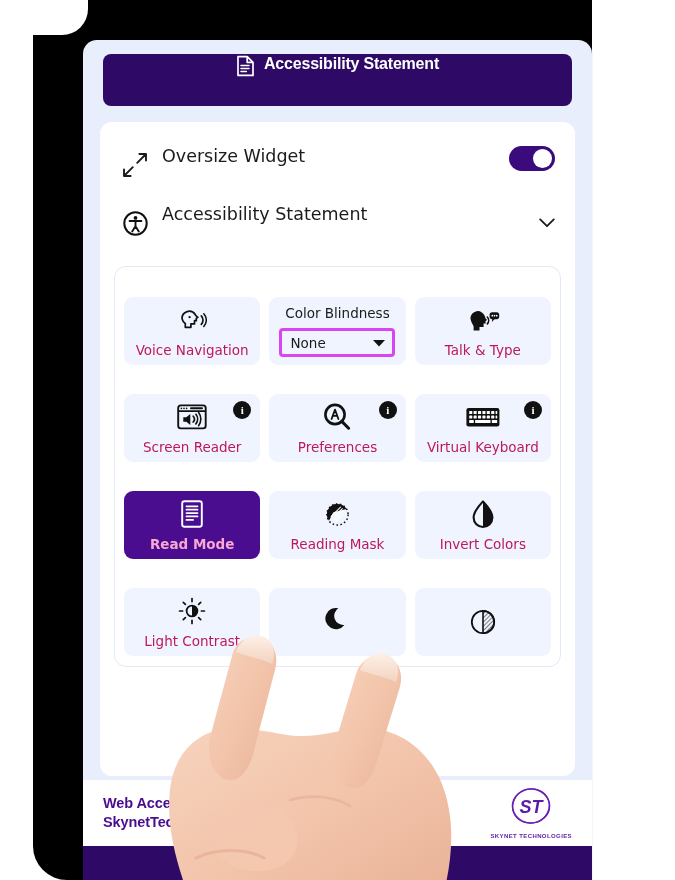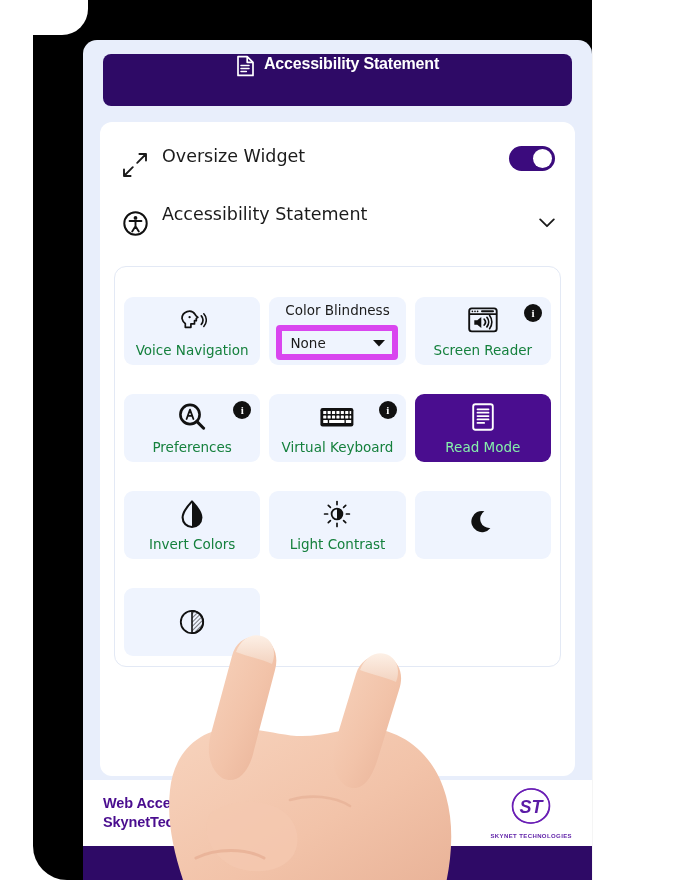--- a/index.html
+++ b/index.html
@@ -143,45 +143,45 @@
     height:68px;
     display:flex;flex-direction:column;
     align-items:center;justify-content:center;
     gap:7px;
     cursor:pointer;
     overflow:hidden;
     margin-top:20px;
   }
   .tile.active{background:#4a0d8f;}
   .tile .t-label{
-    font-size:13.5px;color:#15803d;text-align:center;line-height:1.15;
+    font-size:13.5px;color:#be185d;text-align:center;line-height:1.15;
     font-family:"DejaVu Sans", sans-serif;
     padding:0 4px;
   }
-  .tile.active .t-label{color:#86efac;font-weight:normal;}
+  .tile.active .t-label{color:#f9a8d4;font-weight:bold;}
   .tile .t-icon{display:flex;align-items:center;justify-content:center;height:32px;}
   .badge{
     position:absolute;top:7px;right:9px;
     width:18px;height:18px;border-radius:50%;
     background:#111111;
     display:flex;align-items:center;justify-content:center;
     cursor:pointer;
   }
   .badge i{
     font-style:normal;color:#ffffff;font-size:11px;font-weight:bold;
     font-family:"Liberation Serif", serif;line-height:1;
   }
   
   .tile .t-title{
     font-size:13.5px;color:#1b1b1b;text-align:center;
     font-family:"DejaVu Sans", sans-serif;
   }
   .sel{
     width:96px;height:23px;
-    border:6px solid #d946ef;border-radius:4px;
+    border:3px solid #d946ef;border-radius:4px;
     background:#eff4fe;
     display:flex;align-items:center;
     padding:0 6px 0 8px;cursor:pointer;
   }
   .sel span{font-size:13.5px;color:#1b1b1b;font-family:"DejaVu Sans", sans-serif;}
   .sel .caret{margin-left:auto;}
 
   
   .footer{
     position:absolute;left:0;bottom:34px;width:100%;
@@ -286,20 +286,34 @@
           <div class="tile">
             <div class="t-title">Color Blindness</div>
             <div class="sel">
               <span>None</span>
               <svg class="caret" width="14" height="10" viewBox="0 0 14 10" aria-hidden="true">
                 <path d="M1 2 L7 8.4 L13 2 Z" fill="#111"></path>
               </svg>
             </div>
           </div>
 
+          <div class="tile">
+            <div class="t-icon">
+              <svg width="34" height="28" viewBox="0 0 34 28" aria-hidden="true">
+                <path d="M4.4 12.6 a7.4 7.4 0 0 1 14.4-2.5 l.8 2.4 1.6 1.5 -1.6 1 v2.6 h-2 v3.3 h-4.1 v3.5 H7.6 v-4.1 L5.4 16 Z" fill="#111"></path>
+                <path d="M21.3 11 a5.1 5.1 0 0 1 0 6.9" fill="none" stroke="#111" stroke-width="1.6" stroke-linecap="round"></path>
+                <rect x="23.6" y="6.2" width="9.6" height="7" rx="2.6" fill="#111"></rect>
+                <path d="M26.2 13 l-.3 3 2.7-3 Z" fill="#111"></path>
+                <circle cx="26.3" cy="9.7" r=".85" fill="#fff"></circle>
+                <circle cx="28.5" cy="9.7" r=".85" fill="#fff"></circle>
+                <circle cx="30.7" cy="9.7" r=".85" fill="#fff"></circle>
+              </svg>
+            </div>
+            <div class="t-label">Talk &amp; Type</div>
+          </div>
 
           <div class="tile">
             <div class="badge">
               <i>i</i>
             </div>
             <div class="t-icon">
               <svg width="32" height="28" viewBox="0 0 32 28" aria-hidden="true">
                 <rect x="2.2" y="2.4" width="27.5" height="23" rx="2.6" fill="none" stroke="#111" stroke-width="1.9"></rect>
                 <path d="M2.2 8.2 h27.5" stroke="#111" stroke-width="1.7"></path>
                 <circle cx="5.4" cy="5.3" r=".85" fill="#111"></circle>
@@ -369,20 +383,36 @@
                   <rect x="6.6" y="9.8" width="12.8" height="1.75" rx=".85"></rect>
                   <rect x="6.6" y="13.2" width="12.8" height="1.75" rx=".85"></rect>
                   <rect x="6.6" y="16.6" width="12.8" height="1.75" rx=".85"></rect>
                   <rect x="6.6" y="20" width="8.4" height="1.75" rx=".85"></rect>
                 </g>
               </svg>
             </div>
             <div class="t-label">Read Mode</div>
           </div>
 
+          <div class="tile">
+            <div class="t-icon">
+              <svg width="32" height="30" viewBox="0 0 32 30" aria-hidden="true">
+                <circle cx="16.5" cy="15.5" r="10.6" fill="none" stroke="#111" stroke-width="1.5" stroke-dasharray="1.6 2.4"></circle>
+                <path d="M16.5 4.9 A10.6 10.6 0 0 0 8 21.8 Z" fill="#111"></path>
+                <path d="M6.2 14.8 a10.6 10.6 0 0 1 10.3 -9.9 a10.6 10.6 0 0 1 9 5" fill="#111"></path>
+                <g stroke="#ffffff" stroke-width="1.05">
+                  <path d="M11.3 19.6 L21.6 9.3"></path>
+                  <path d="M13 21.2 L23.2 11"></path>
+                  <path d="M14.8 22.6 L24.4 13"></path>
+                  <path d="M9.8 17.8 L19.8 7.8"></path>
+                </g>
+              </svg>
+            </div>
+            <div class="t-label">Reading Mask</div>
+          </div>
 
           <div class="tile">
             <div class="t-icon">
               <svg width="24" height="30" viewBox="0 0 24 30" aria-hidden="true">
                 <path d="M12 2.4 C12 2.4 21.4 12.4 21.4 18.6 A9.4 9.4 0 0 1 2.6 18.6 C2.6 12.4 12 2.4 12 2.4 Z" fill="none" stroke="#111" stroke-width="2.1" stroke-linejoin="round"></path>
                 <path d="M12 2.4 C12 2.4 21.4 12.4 21.4 18.6 A9.4 9.4 0 0 1 12 28 Z" fill="#111"></path>
               </svg>
             </div>
             <div class="t-label">Invert Colors</div>
           </div>

